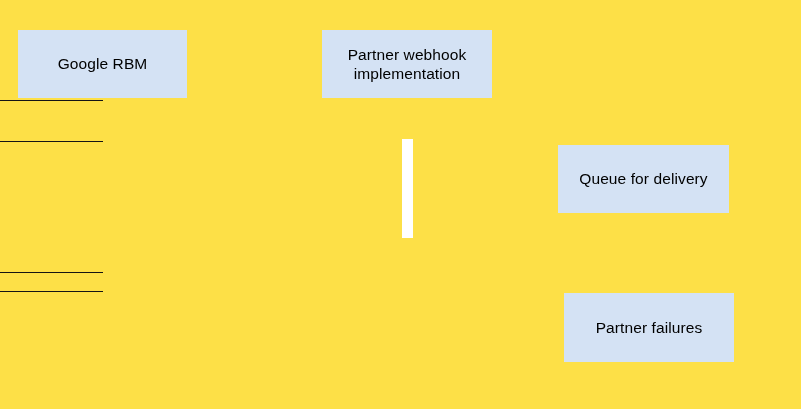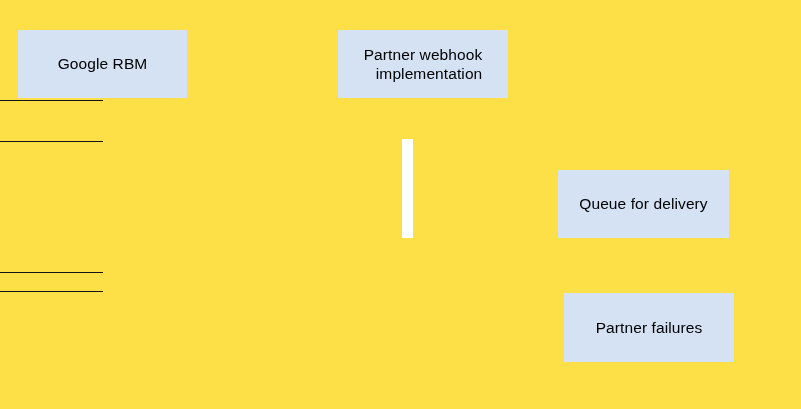--- a/index.html
+++ b/index.html
@@ -51,21 +51,21 @@
 
 <div id="canvas">
 
   <div class="band-edge" style="left:0px;  top:100px; width:103px;"></div>
   <div class="band-edge" style="left:0px;  top:141px; width:103px;"></div>
   <div class="band-edge" style="left:0px;  top:272px; width:103px;"></div>
   <div class="band-edge" style="left:0px;  top:291px; width:103px;"></div>
 
   <div class="node" style="left:18px; top:30px; width:169px; height:68px; background:#d4e2f4;">Google RBM</div>
 
-  <div class="node" style="left:338px; top:30px; width:170px; height:68px; background:#d4e2f4;text-align:right;">Partner webhook
+  <div class="node" style="left:322px; top:30px; width:170px; height:68px; background:#d4e2f4;">Partner webhook
 implementation</div>
 
-  <div class="node" style="left:558px; top:145px; width:171px; height:68px; background:#d4e2f4;margin-top:25px;">Queue for delivery</div>
+  <div class="node" style="left:558px; top:145px; width:171px; height:68px; background:#d4e2f4;">Queue for delivery</div>
 
   <div class="node" style="left:564px; top:293px; width:170px; height:69px; background:#d4e2f4;">Partner failures</div>
 
   <div class="connector-bar" style="left:402px; top:139px; width:11px; height:99px; background:#ffffff;"></div>
 </div>
 
 </body></html>

